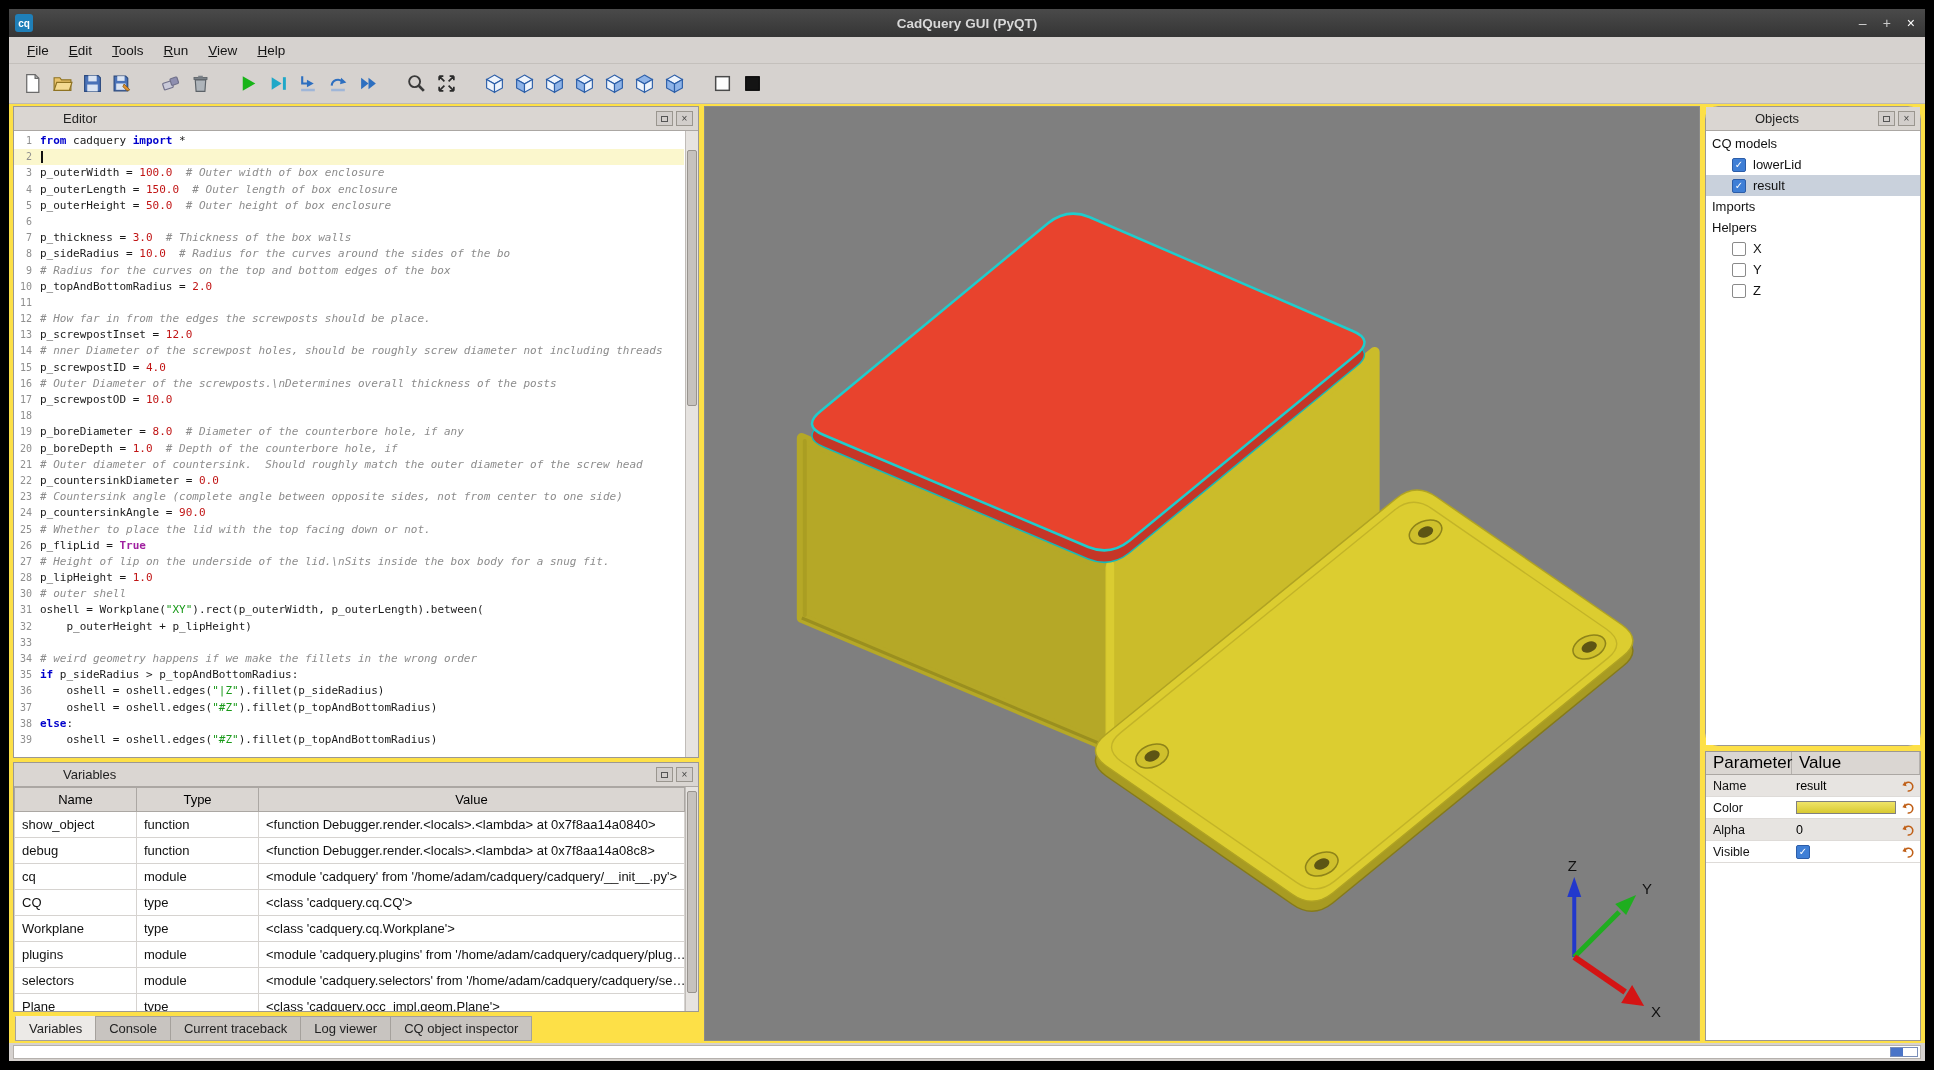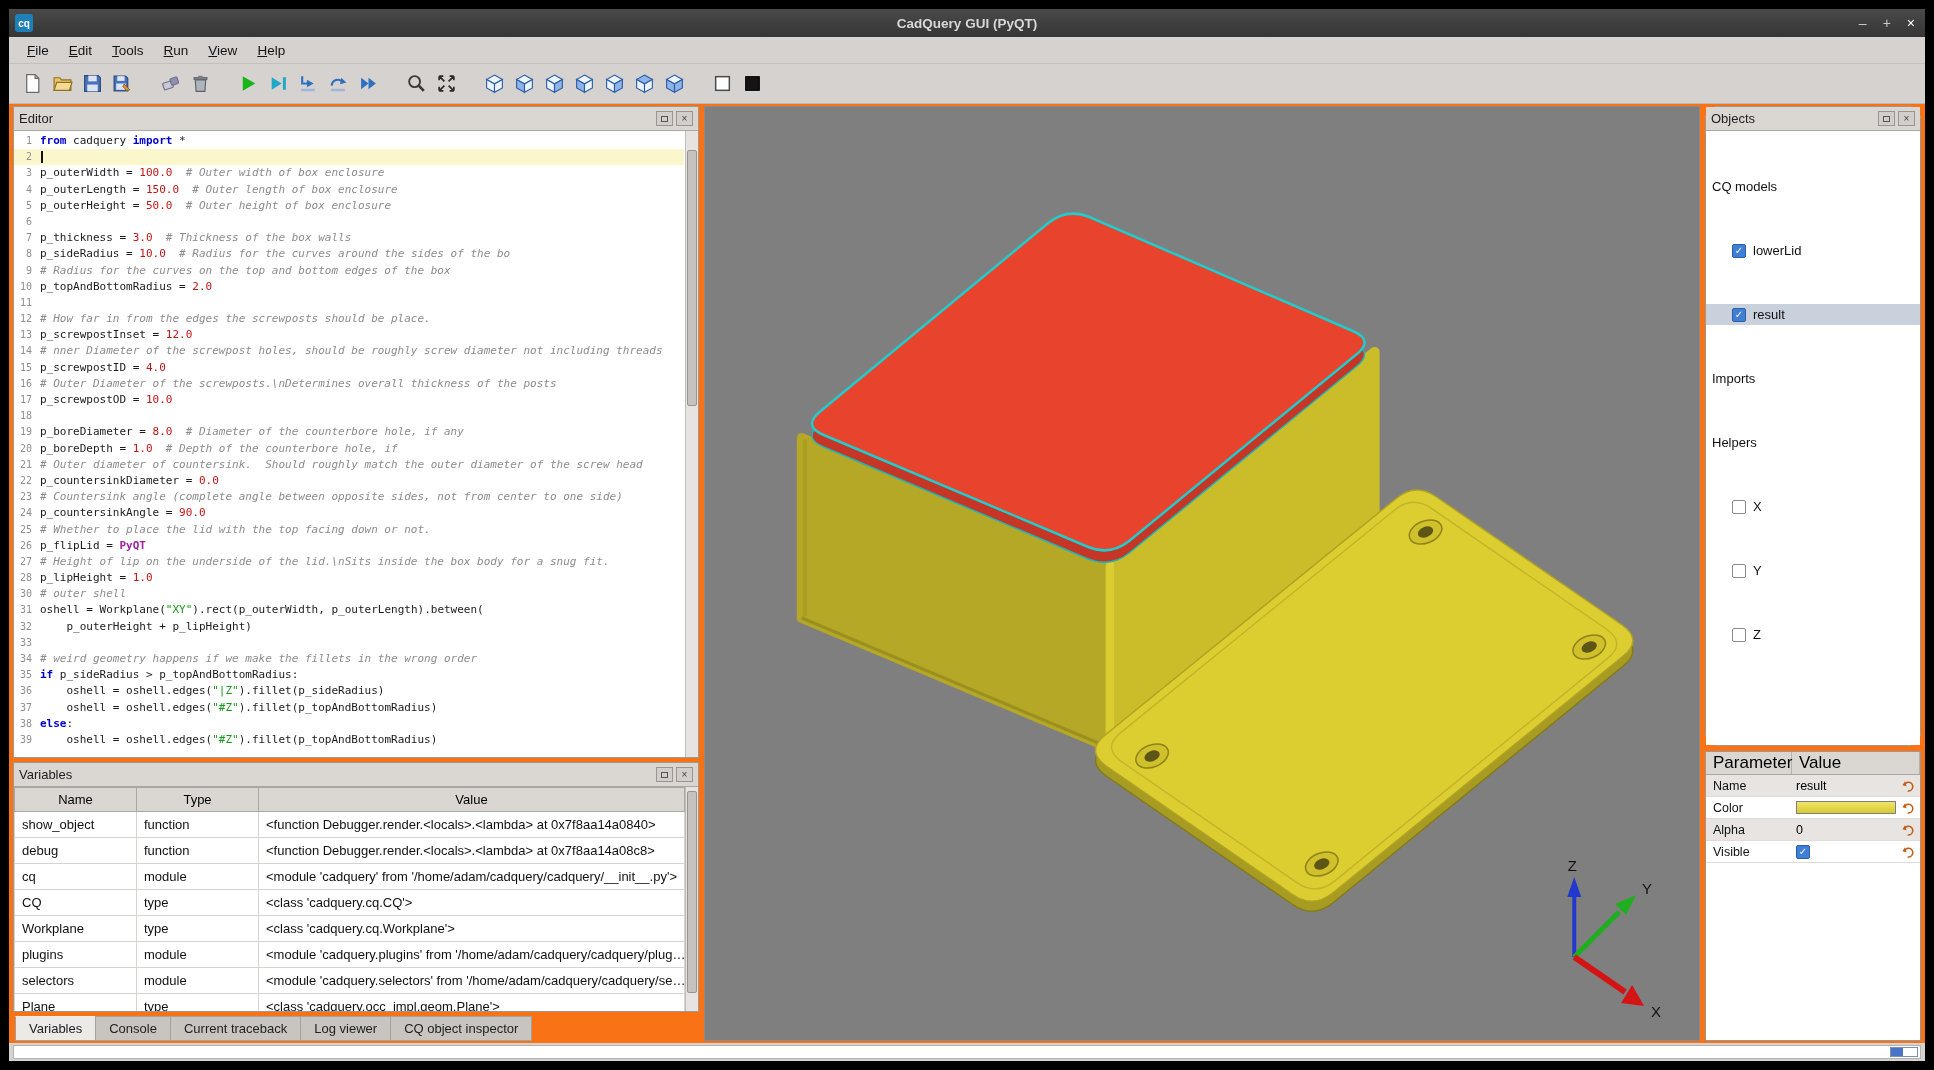--- a/index.html
+++ b/index.html
@@ -1,17 +1,17 @@
 <!DOCTYPE html>
 <html><head>
 <meta charset="utf-8">
 <style>
   * { margin:0; padding:0; box-sizing:border-box; }
   html,body { width:1934px; height:1070px; background:#000; font-family:"Liberation Sans", sans-serif; overflow:hidden; }
-  .window { position:absolute; left:9px; top:9px; right:9px; bottom:9px; background:#f97316; display:flex; flex-direction:column; }
+  .window { position:absolute; left:9px; top:9px; right:9px; bottom:9px; background:#fde047; display:flex; flex-direction:column; }
 
   
   .titlebar { height:28px; flex:none; background:linear-gradient(#4a4a4a,#353535); display:flex; align-items:center; position:relative; color:#e3e3e3; }
   .app-logo { position:absolute; left:6px; top:5px; width:18px; height:18px; background:#1f7fb8; border-radius:3px; color:#fff; font-size:10px; font-weight:bold; display:flex; align-items:center; justify-content:center; }
   .title { width:100%; text-align:center; font-size:13.5px; font-weight:bold; color:#d8d8d8; }
   .win-buttons { position:absolute; right:10px; top:0; height:100%; display:flex; align-items:center; gap:16px; }
   .win-btn { font-size:14px; color:#c9c9c9; cursor:default; line-height:1; }
   .win-btn.close { color:#ffffff; }
 
   
@@ -24,21 +24,21 @@
   .tb-btn { width:30px; height:28px; border:none; background:transparent; display:flex; align-items:center; justify-content:center; padding:0; }
   .tb-icon, .tb-icon svg { width:21px; height:21px; display:block; }
 
   
   .main { flex:1; min-height:0; display:flex; gap:5px; padding:2px 4px; }
   .left-col { width:686px; flex:none; display:flex; flex-direction:column; gap:4px; min-height:0; }
   .right-col { width:216px; flex:none; display:flex; flex-direction:column; gap:5px; min-height:0; }
 
   .panel { background:#fff; border:1px solid #9c9892; display:flex; flex-direction:column; min-height:0; }
   .panel-header { height:24px; flex:none; background:#dad6d2; border-bottom:1px solid #aba7a3; display:flex; align-items:center; padding:0 5px; font-size:13px; color:#222; }
-  .ph-title { flex:1; }
+  .ph-title { flex:1;margin-left:44px; }
   .ph-btns { display:flex; align-items:center; }
   .ph-btn { width:17px; height:15px; border:1px solid #9a968f; background:#d2cecb; display:flex; align-items:center; justify-content:center; margin-left:3px; font-size:10px; color:#444; line-height:1; }
   .float-glyph { width:7px; height:6px; border:1px solid #555; display:block; }
 
   
   .editor-panel { flex:1 1 auto; }
   .editor-body { flex:1; position:relative; overflow:hidden; background:#fff; }
   .code-lines { position:absolute; left:0; right:14px; top:2px; bottom:0; overflow:hidden; font-family:"DejaVu Sans Mono", monospace; font-size:11px; }
   .line { display:flex; height:16.2px; line-height:16.2px; white-space:pre; }
   .line.current { background:#fbf7cd; }
@@ -72,21 +72,21 @@
   .tab.active { background:#eceae7; border-top-color:#eceae7; font-weight:normal; }
 
   
   .viewport { flex:1; min-width:0; background:#7f7f7f; border:1px solid #8a8a8a; position:relative; overflow:hidden; }
   .viewport svg { position:absolute; inset:0; width:100%; height:100%; }
   .axis-label { font-family:"Liberation Sans", sans-serif; font-size:15px; fill:#111; text-anchor:middle; }
 
   
   .objects-panel { height:640px; flex:none;border-radius:13px; }
   .tree { flex:1; background:#fff; overflow:hidden; padding-top:2px; font-size:13px; }
-  .tree-row { height:21px; display:flex; align-items:center; padding-left:6px; gap:7px; color:#111;margin-top:43px; }
+  .tree-row { height:21px; display:flex; align-items:center; padding-left:6px; gap:7px; color:#111; }
   .tree-row.child { padding-left:26px; }
   .tree-row.selected { background:#c9d1dc; }
   .cb { width:14px; height:14px; flex:none; border:1px solid #8a8a8a; background:#fff; border-radius:2px; display:inline-flex; align-items:center; justify-content:center; font-size:10px; color:transparent; }
   .cb.checked { background:#3f7fd6; border-color:#2c5da8; color:#fff; }
   .cb.checked::after { content:"✓"; }
 
   
   .params-panel { flex:1; }
   .param-head { display:grid; grid-template-columns:86px 1fr; height:23px; background:#dad6d2; border-bottom:1px solid #aba7a3; font-size:17px; align-items:center; }
   .param-head > div { padding-left:7px; border-right:1px solid #b5b1ad; height:100%; display:flex; align-items:center; }
@@ -369,21 +369,21 @@
               <div class="line"><span class="ln">16</span><span class="code"><span class="tok-com"># Outer Diameter of the screwposts.\nDetermines overall thickness of the posts</span></span></div>
               <div class="line"><span class="ln">17</span><span class="code"><span class="tok-pl">p_screwpostOD = </span><span class="tok-num">10.0</span></span></div>
               <div class="line"><span class="ln">18</span><span class="code"></span></div>
               <div class="line"><span class="ln">19</span><span class="code"><span class="tok-pl">p_boreDiameter = </span><span class="tok-num">8.0</span><span class="tok-com">  # Diameter of the counterbore hole, if any</span></span></div>
               <div class="line"><span class="ln">20</span><span class="code"><span class="tok-pl">p_boreDepth = </span><span class="tok-num">1.0</span><span class="tok-com">  # Depth of the counterbore hole, if</span></span></div>
               <div class="line"><span class="ln">21</span><span class="code"><span class="tok-com"># Outer diameter of countersink.  Should roughly match the outer diameter of the screw head</span></span></div>
               <div class="line"><span class="ln">22</span><span class="code"><span class="tok-pl">p_countersinkDiameter = </span><span class="tok-num">0.0</span></span></div>
               <div class="line"><span class="ln">23</span><span class="code"><span class="tok-com"># Countersink angle (complete angle between opposite sides, not from center to one side)</span></span></div>
               <div class="line"><span class="ln">24</span><span class="code"><span class="tok-pl">p_countersinkAngle = </span><span class="tok-num">90.0</span></span></div>
               <div class="line"><span class="ln">25</span><span class="code"><span class="tok-com"># Whether to place the lid with the top facing down or not.</span></span></div>
-              <div class="line"><span class="ln">26</span><span class="code"><span class="tok-pl">p_flipLid = </span><span class="tok-bool">PyQT</span></span></div>
+              <div class="line"><span class="ln">26</span><span class="code"><span class="tok-pl">p_flipLid = </span><span class="tok-bool">True</span></span></div>
               <div class="line"><span class="ln">27</span><span class="code"><span class="tok-com"># Height of lip on the underside of the lid.\nSits inside the box body for a snug fit.</span></span></div>
               <div class="line"><span class="ln">28</span><span class="code"><span class="tok-pl">p_lipHeight = </span><span class="tok-num">1.0</span></span></div>
               <div class="line"><span class="ln">30</span><span class="code"><span class="tok-com"># outer shell</span></span></div>
               <div class="line"><span class="ln">31</span><span class="code"><span class="tok-pl">oshell = Workplane(</span><span class="tok-str">"XY"</span><span class="tok-pl">).rect(p_outerWidth, p_outerLength).between(</span></span></div>
               <div class="line"><span class="ln">32</span><span class="code"><span class="tok-pl">    p_outerHeight + p_lipHeight)</span></span></div>
               <div class="line"><span class="ln">33</span><span class="code"></span></div>
               <div class="line"><span class="ln">34</span><span class="code"><span class="tok-com"># weird geometry happens if we make the fillets in the wrong order</span></span></div>
               <div class="line"><span class="ln">35</span><span class="code"><span class="tok-kw">if</span><span class="tok-pl"> p_sideRadius &gt; p_topAndBottomRadius:</span></span></div>
               <div class="line"><span class="ln">36</span><span class="code"><span class="tok-pl">    oshell = oshell.edges(</span><span class="tok-str">"|Z"</span><span class="tok-pl">).fillet(p_sideRadius)</span></span></div>
               <div class="line"><span class="ln">37</span><span class="code"><span class="tok-pl">    oshell = oshell.edges(</span><span class="tok-str">"#Z"</span><span class="tok-pl">).fillet(p_topAndBottomRadius)</span></span></div>

